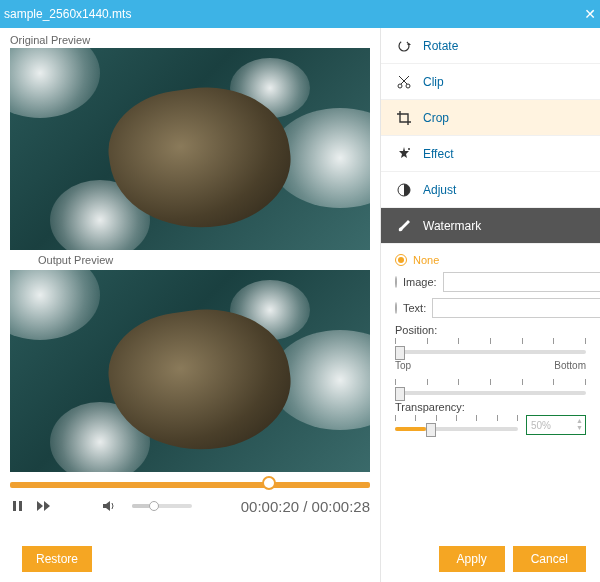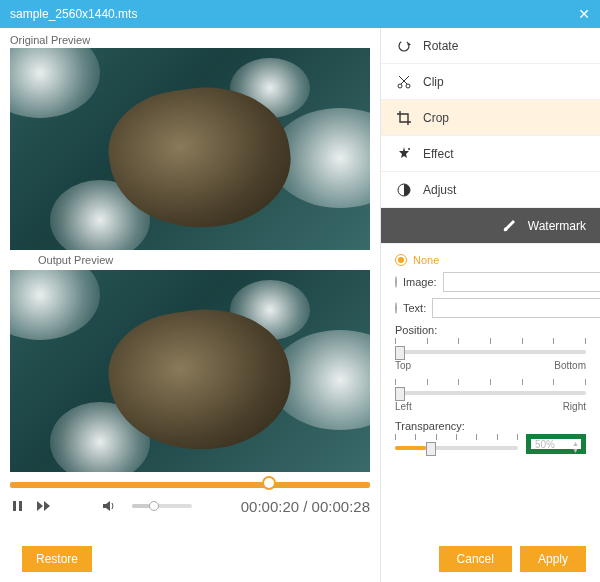--- a/index.html
+++ b/index.html
@@ -1,17 +1,17 @@
 <!DOCTYPE html>
 <html><head>
 <meta charset="utf-8">
 <style>
 * { box-sizing: border-box; margin: 0; padding: 0; font-family: Arial, sans-serif; }
 body { width: 600px; height: 582px; background: #fff; overflow: hidden; }
-.titlebar { height: 28px; background: #3db3e6; color: #fff; display: flex; align-items: center; padding: 0 10px; font-size: 12px; }
+.titlebar { height: 28px; background: #3db3e6; color: #fff; display: flex; align-items: center; padding: 0 4px; font-size: 12px; }
 .titlebar .close { margin-left: auto; cursor: pointer; font-size: 14px; }
 .main { display: flex; height: 554px; }
 .left { width: 380px; padding: 6px 10px 10px 10px; display: flex; flex-direction: column; }
 .right { width: 220px; border-left: 1px solid #e5e5e5; display: flex; flex-direction: column; }
 .preview-label { font-size: 11px; color: #666; margin-bottom: 2px; }
 .preview { width: 360px; background: #333; position: relative; overflow: hidden; }
 .preview.orig { height: 202px; }
 .preview.out { height: 202px; margin-top: 2px; }
 .rock { position: absolute; width: 180px; height: 140px; background: radial-gradient(ellipse at 40% 40%, #8a7a5a, #4a3f2a 60%, #2a2418); border-radius: 40% 50% 45% 55%; top: 40px; left: 100px; transform: rotate(-8deg); }
 .sea { position: absolute; inset: 0; background: linear-gradient(135deg, #2a5a5a 0%, #1a4040 40%, #3a6a6a 100%); }
@@ -24,38 +24,38 @@
 .timeline .thumb { position: absolute; width: 14px; height: 14px; background: #fff; border: 2px solid #f0a030; border-radius: 50%; top: -6px; left: 70%; }
 .controls { display: flex; align-items: center; margin-top: 8px; font-size: 15px; color: #555; height: 20px; }
 .ctrl-btn { width: 16px; height: 16px; margin-right: 10px; cursor: pointer; display: inline-flex; align-items: center; justify-content: center; }
 .vol-slider { width: 60px; height: 4px; background: #ddd; position: relative; margin-left: 4px; border-radius:2px;}
 .vol-slider .fill { height:100%; width:30%; background:#ccc; border-radius:2px;}
 .vol-slider .vthumb { position:absolute; width:10px; height:10px; background:#fff; border:1px solid #aaa; border-radius:50%; top:-3px; left:28%; }
 .time { margin-left: auto; color: #666; }
 .bottom-row { margin-top: auto; display: flex; gap: 8px; padding-top: 10px; margin-left: 12px; }
 .btn { height: 26px; padding: 0 18px; background: #f5a623; color: #fff; border: none; font-size: 12px; cursor: pointer; display:inline-flex; align-items:center; justify-content:center;}
 .btn.restore { padding: 0 14px; }
-.edit-item { height: 36px; display: flex; align-items: center; padding: 0 14px; font-size: 12px; color: #404040; border-bottom: 1px solid #f0f0f0; cursor: pointer; gap: 10px; }
+.edit-item { height: 36px; display: flex; align-items: center; padding: 0 14px; font-size: 12px; color: #0369a1; border-bottom: 1px solid #f0f0f0; cursor: pointer; gap: 10px; }
 .edit-item.highlight { background: #fff3e0; }
-.edit-item.active { background: #555; color: #fff; justify-content: flex-end; }
+.edit-item.active { background: #555; color: #fff; }
 .edit-icon { width: 18px; height: 18px; display: inline-flex; align-items: center; justify-content: center; }
 .wm-panel { padding: 10px 14px; font-size: 11px; color: #444; flex:1; overflow:hidden;}
 .wm-row { display: flex; align-items: center; margin-bottom: 6px; gap: 6px; }
 .radio { width:12px; height:12px; border:1px solid #f5a623; border-radius:50%; display:inline-flex; align-items:center; justify-content:center; cursor:pointer;}
 .radio.checked::after { content:''; width:6px; height:6px; background:#f5a623; border-radius:50%; }
 .radio.gray { border-color:#aaa; }
 .wm-input { flex:1; height:20px; border:1px solid #ccc; background:#fff; }
 .slider-track { height: 20px; position: relative; margin: 2px 0 2px 0; }
 .slider-track .ticks { position:absolute; top:0; left:0; right:0; height:8px; display:flex; justify-content:space-between; }
 .slider-track .ticks span { width:1px; height:6px; background:#999; }
 .slider-track .rail { position:absolute; top:12px; left:0; right:0; height:4px; background:#ddd; border-radius:2px;}
 .slider-track .sthumb { position:absolute; width:10px; height:14px; background:#eee; border:1px solid #999; top:8px; left:0; }
 .slider-labels { display:flex; justify-content:space-between; font-size:10px; color:#666; margin-bottom:8px;}
 .trans-row .rail-fill { position:absolute; top:12px; left:0; height:4px; background:#f5a623; width:25%; border-radius:2px;}
-.trans-spin { width:60px; height:20px; border:5px solid #15803d; color:#bbb; font-size:10px; display:inline-flex; align-items:center; padding:0 4px; margin-left:8px; position:relative;}
+.trans-spin { width:60px; height:20px; border:1px solid #15803d; color:#bbb; font-size:10px; display:inline-flex; align-items:center; padding:0 4px; margin-left:8px; position:relative;}
 .trans-spin .arrows { position:absolute; right:2px; top:1px; font-size:7px; line-height:7px; color:#bbb;}
 .right-bottom { margin-top:auto; padding:10px 14px; display:flex; gap:8px; justify-content:flex-end;}
 svg { display:block; }
 </style>
 </head>
 <body>
 
 <div class="titlebar">
   <span>sample_2560x1440.mts</span>
   <span class="close">✕</span>
@@ -217,24 +217,20 @@
             <span></span>
             <span></span>
             <span></span>
             <span></span>
             <span></span>
             <span></span>
           </div>
         <div class="rail"></div>
         <div class="sthumb" style="left:0;"></div>
       </div>
-      <div class="slider-labels">
-        <span>Left</span>
-        <span>Right</span>
-      </div>
 
       <div>Transparency:</div>
       <div style="display:flex; align-items:center;">
         <div class="slider-track trans-row" style="flex:1;">
           <div class="ticks">
               <span></span>
               <span></span>
               <span></span>
               <span></span>
               <span></span>
@@ -246,17 +242,17 @@
           <div class="sthumb" style="left:25%;"></div>
         </div>
         <div class="trans-spin">
           <span>50%</span>
           <span class="arrows">▲<br>▼</span>
         </div>
       </div>
     </div>
 
     <div class="right-bottom">
+      <button class="btn">Apply</button>
       <button class="btn">Cancel</button>
-      <button class="btn">Apply</button>
     </div>
   </div>
 </div>
 
 </body></html>

